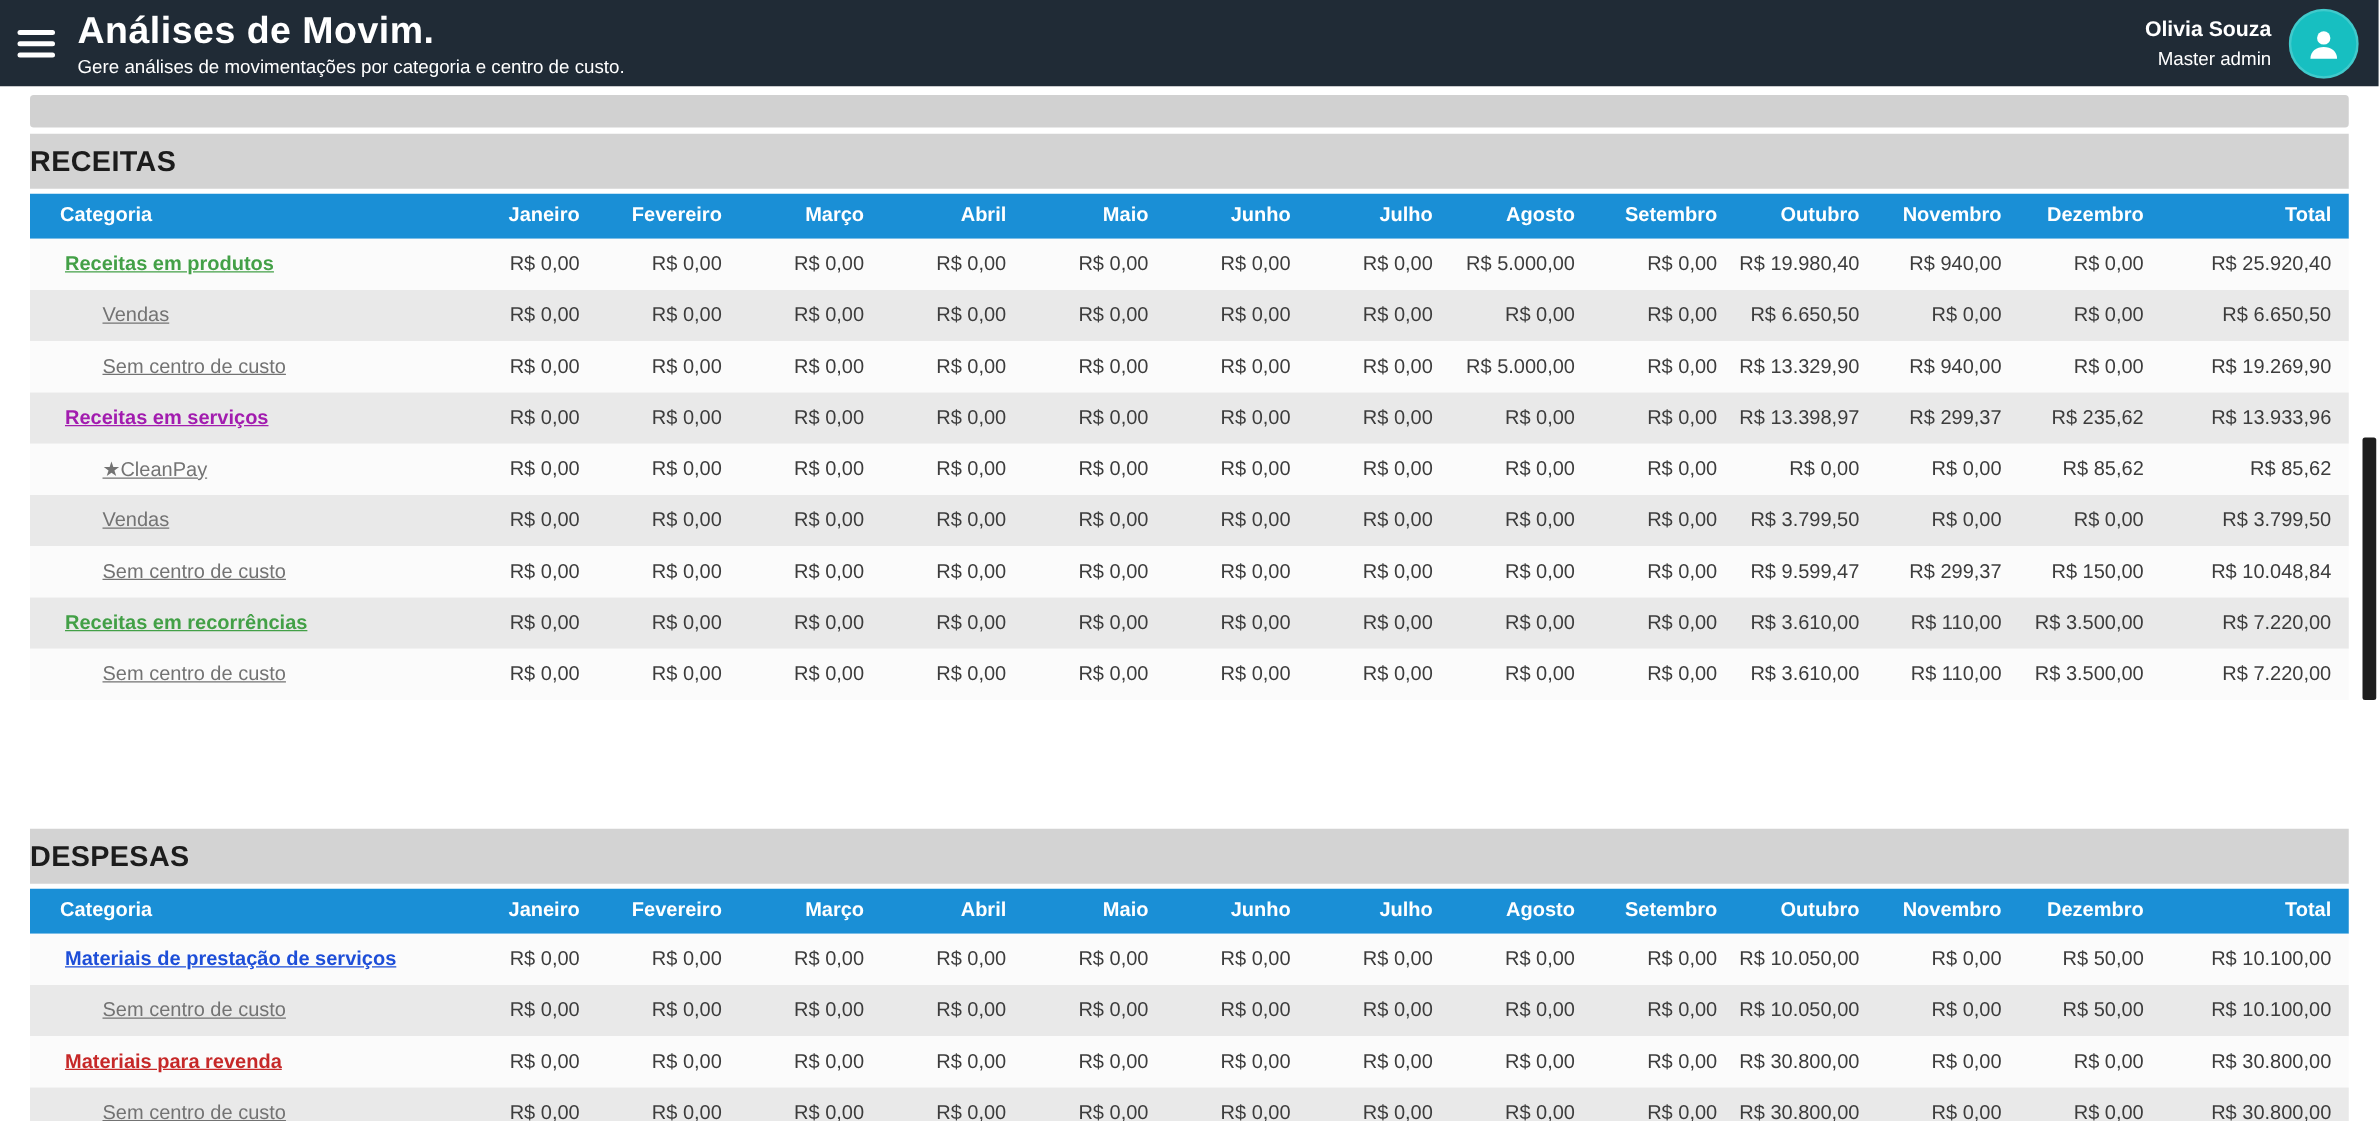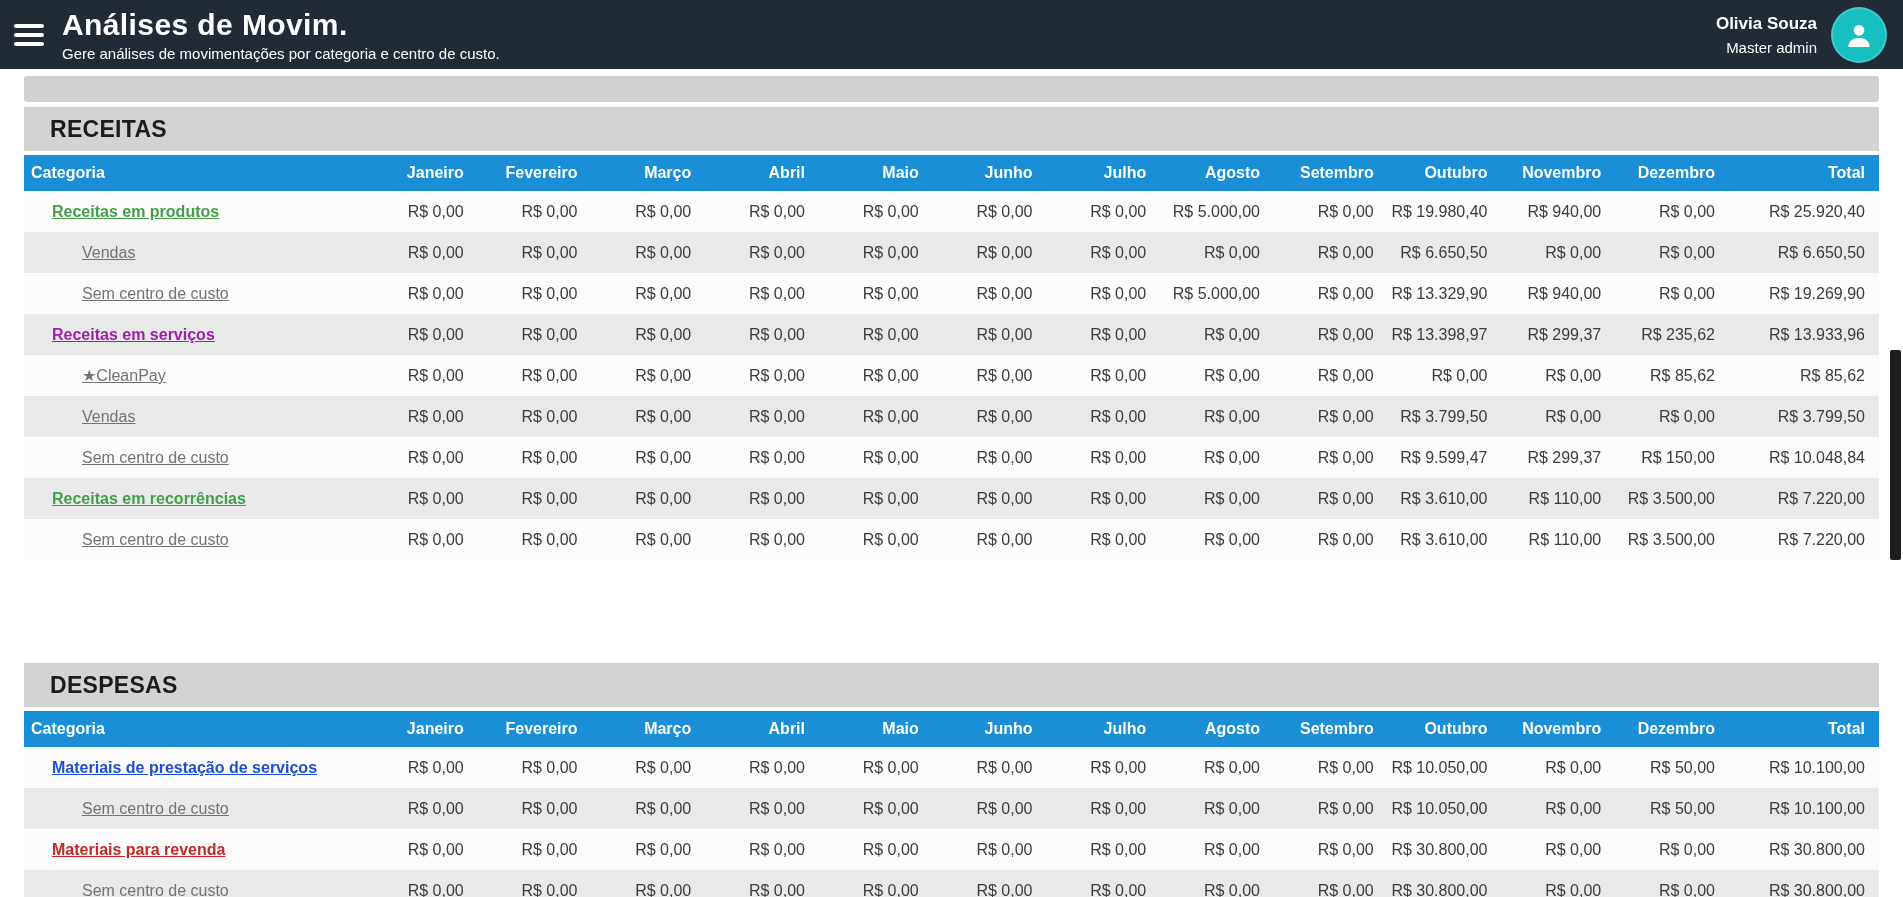--- a/index.html
+++ b/index.html
@@ -27,31 +27,31 @@
     width:56px; height:56px; border-radius:50%; background:#17bfc1;
     display:flex; align-items:center; justify-content:center; cursor:pointer;
     border:2px solid rgba(255,255,255,0.18);
   }
 
   
   main { padding:0 24px; }
   .top-strip { height:26px; background:#d1d1d1; margin-top:7px; border-radius:3px; }
   .section-bar {
     height:44px; background:#d3d3d3; margin-top:5px;
-    display:flex; align-items:center; padding-left:26px;
+    display:flex; align-items:center; 
     font-size:23px; font-weight:800; color:#1c1c1c; letter-spacing:0.3px;
   }
   .section-bar.second { margin-top:7px; }
 
   .thead {
     display:flex; align-items:center; height:36px; margin-top:4px;
     background:#1a8fd6; color:#fff; font-weight:700; font-size:16px;
   }
   .th { flex:1; text-align:right; padding-right:14px; white-space:nowrap; }
-  .th.cat { flex:0 0 340px; text-align:left; padding-left:7px; padding-right:0; }
+  .th.cat { flex:0 0 340px; text-align:left; padding-left:24px; padding-right:0; }
   .th.total { flex:0 0 150px; }
 
   .row { display:flex; align-items:center; height:41px; font-size:16px; color:#3c3c3c; }
   .row.odd  { background:#fbfbfb; }
   .row.even { background:#e9e9e9; }
   .td { flex:1; text-align:right; padding-right:14px; white-space:nowrap; }
   .td.cat { flex:0 0 340px; text-align:left; padding-right:0; }
   .td.total { flex:0 0 150px; }
 
   .cat-link { text-decoration:underline; cursor:pointer; white-space:nowrap; }

